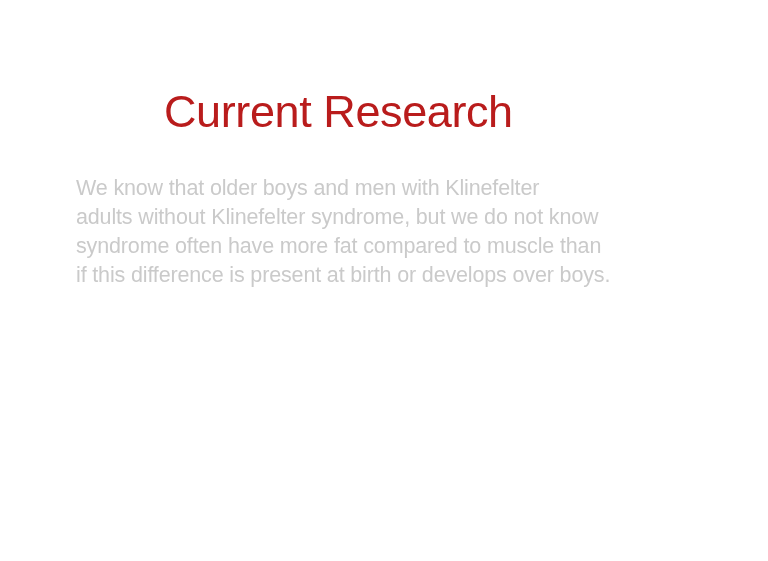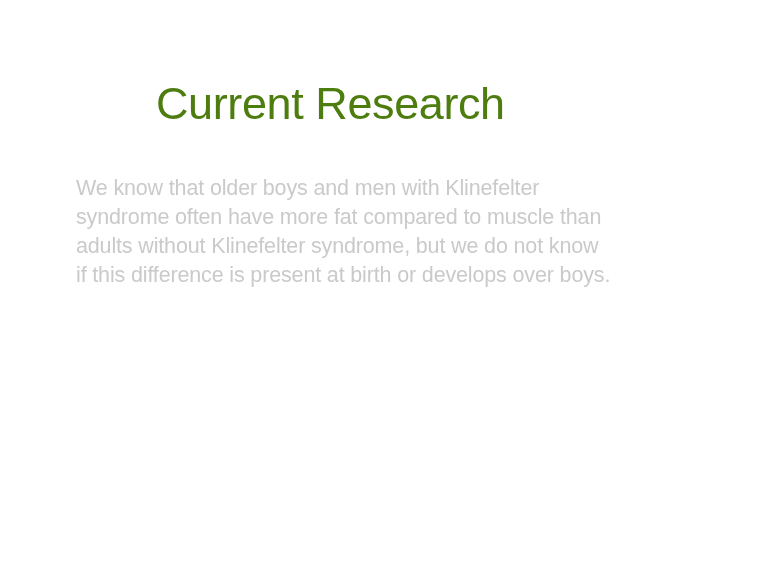--- a/index.html
+++ b/index.html
@@ -21,23 +21,23 @@
   }
   .slide-title {
     position: absolute;
     left: 156px;
     top: 76px;
     font-family: "Liberation Sans", sans-serif;
     font-size: 45px;
     font-weight: 400;
     letter-spacing: -0.4px;
     line-height: 56px;
-    color: #4d7c0f;
+    color: #b91c1c;
     white-space: nowrap;
-    margin: 0;
+    margin: 8px;
   }
   .slide-body {
     position: absolute;
     left: 76px;
     top: 174px;
     width: 600px;
     margin: 0;
     font-family: "Liberation Sans", sans-serif;
     font-size: 21.5px;
     font-weight: 400;
@@ -52,18 +52,18 @@
 </style>
 </head>
 <body>
 
 <div class="slide">
 
   <h1 class="slide-title">Current Research</h1>
 
   <div class="slide-body">
     <span class="body-line">We know that older boys and men with Klinefelter</span>
+    <span class="body-line">adults without Klinefelter syndrome, but we do not know</span>
     <span class="body-line">syndrome often have more fat compared to muscle than</span>
-    <span class="body-line">adults without Klinefelter syndrome, but we do not know</span>
     <span class="body-line">if this difference is present at birth or develops over boys.</span>
   </div>
 
 </div>
 
 </body></html>

